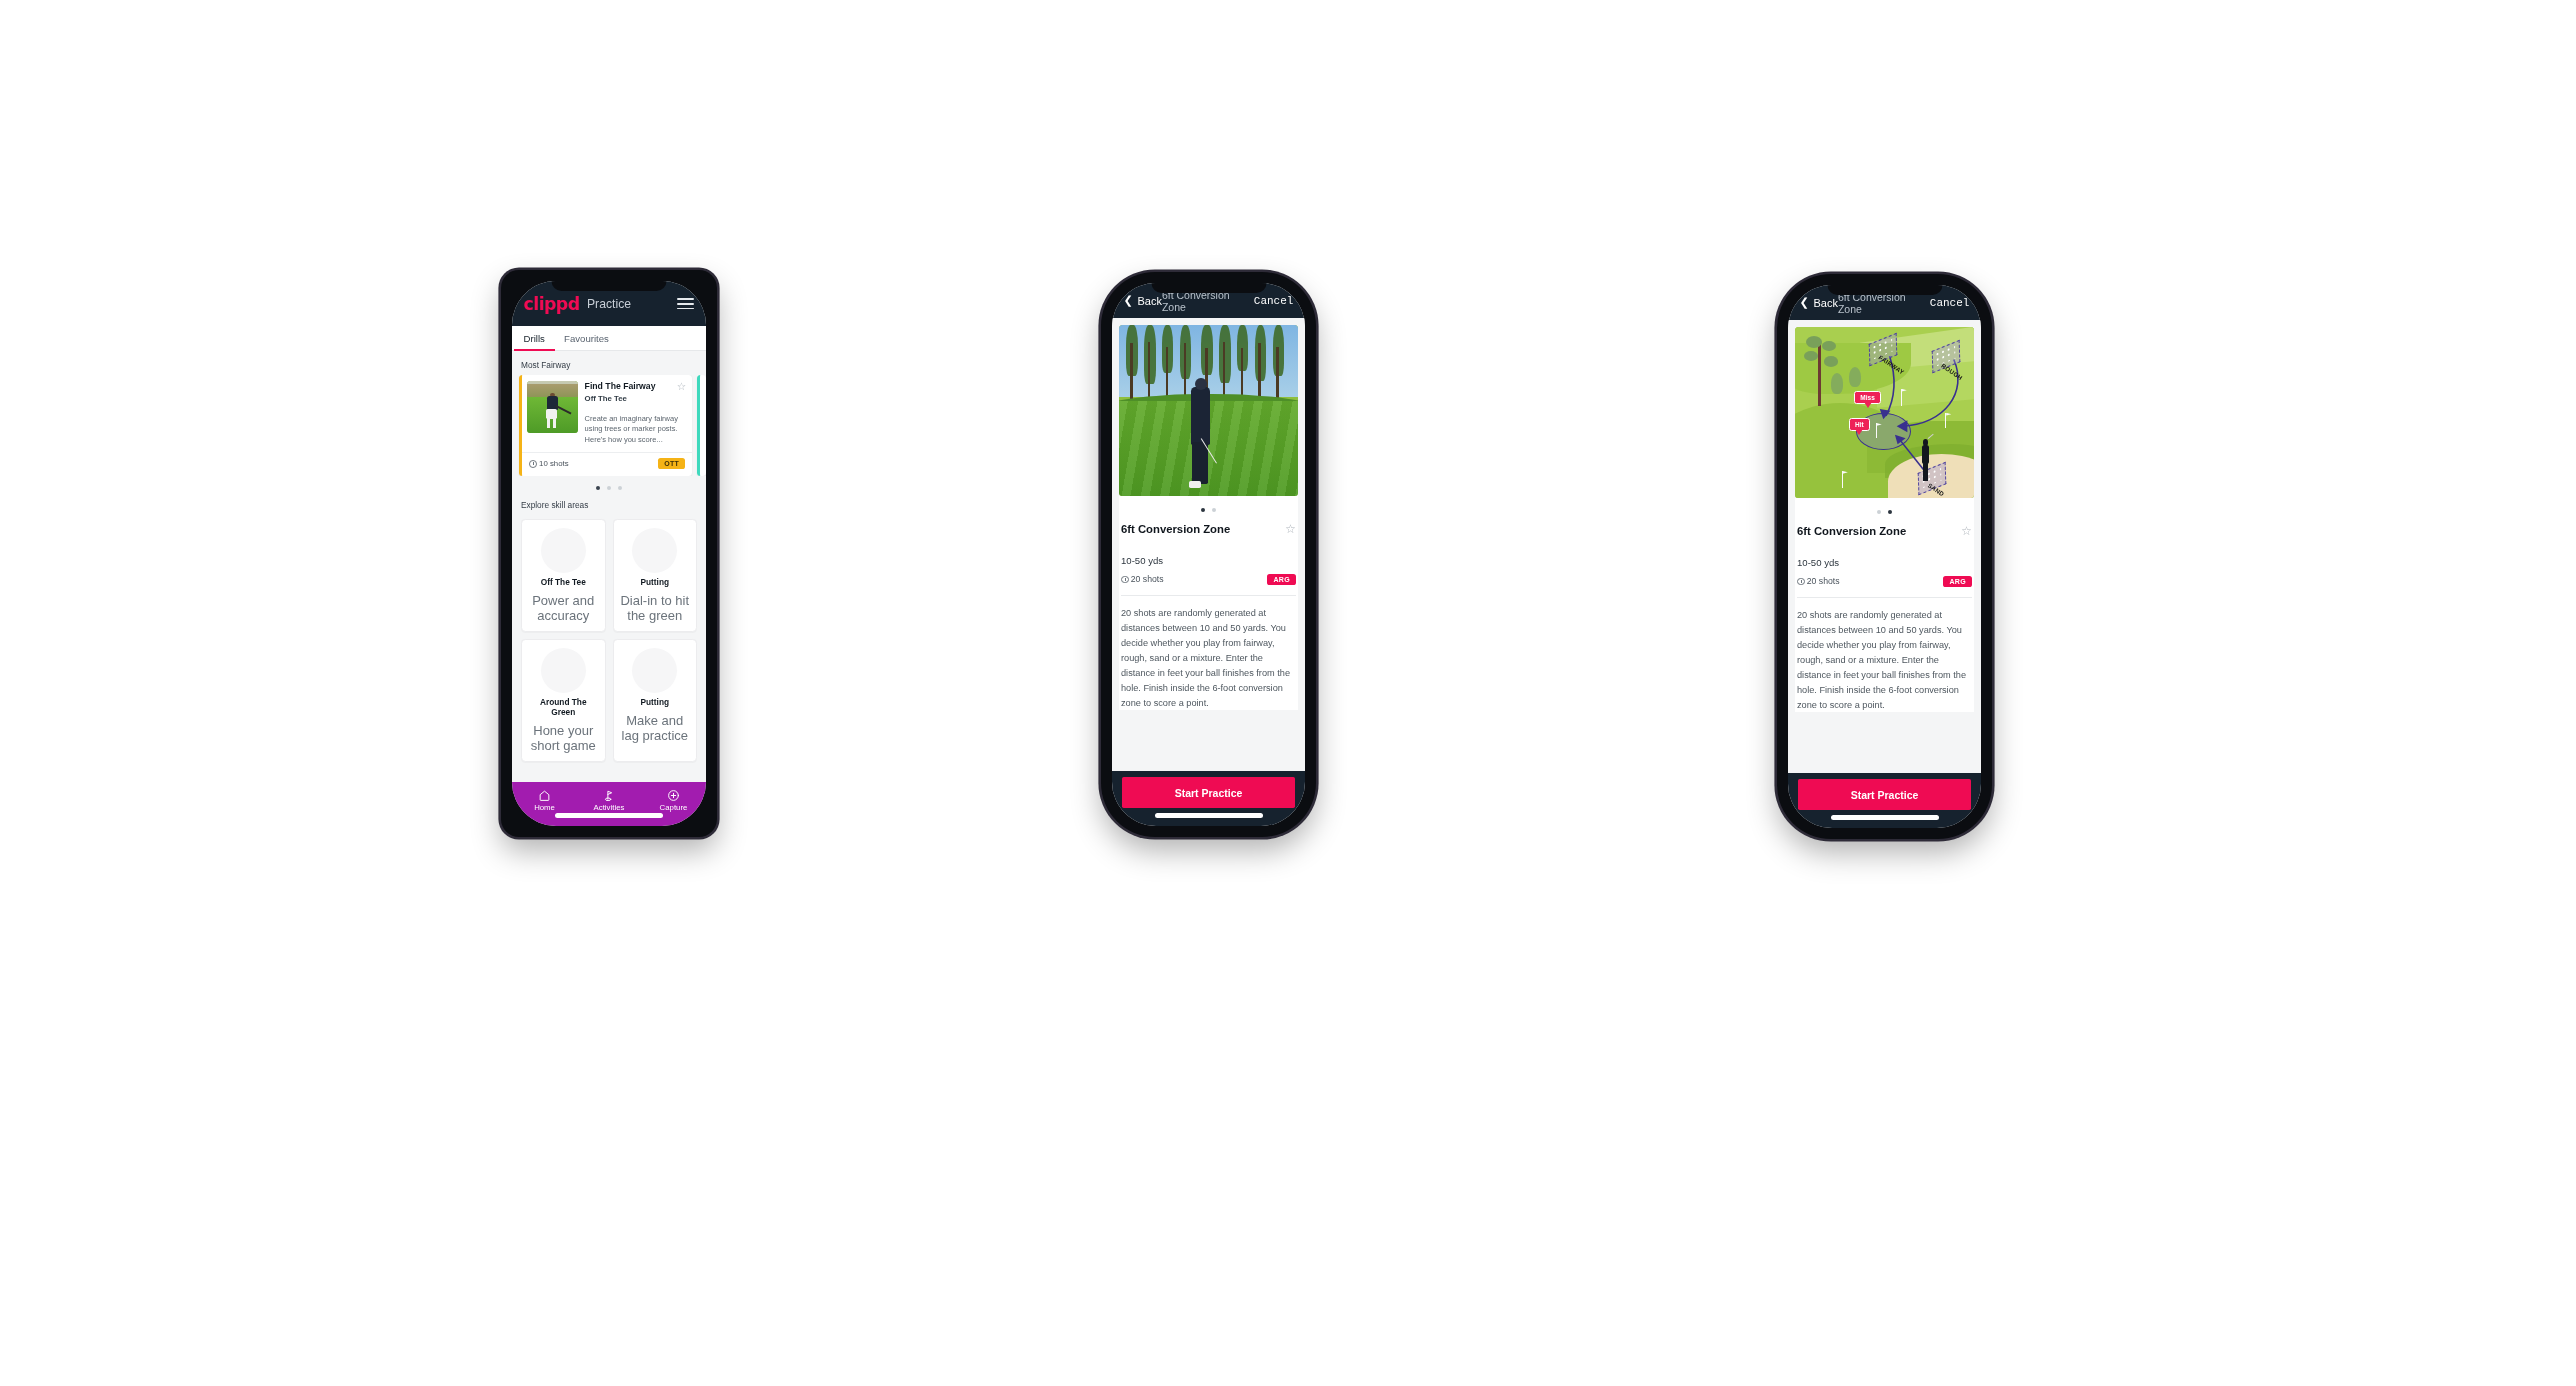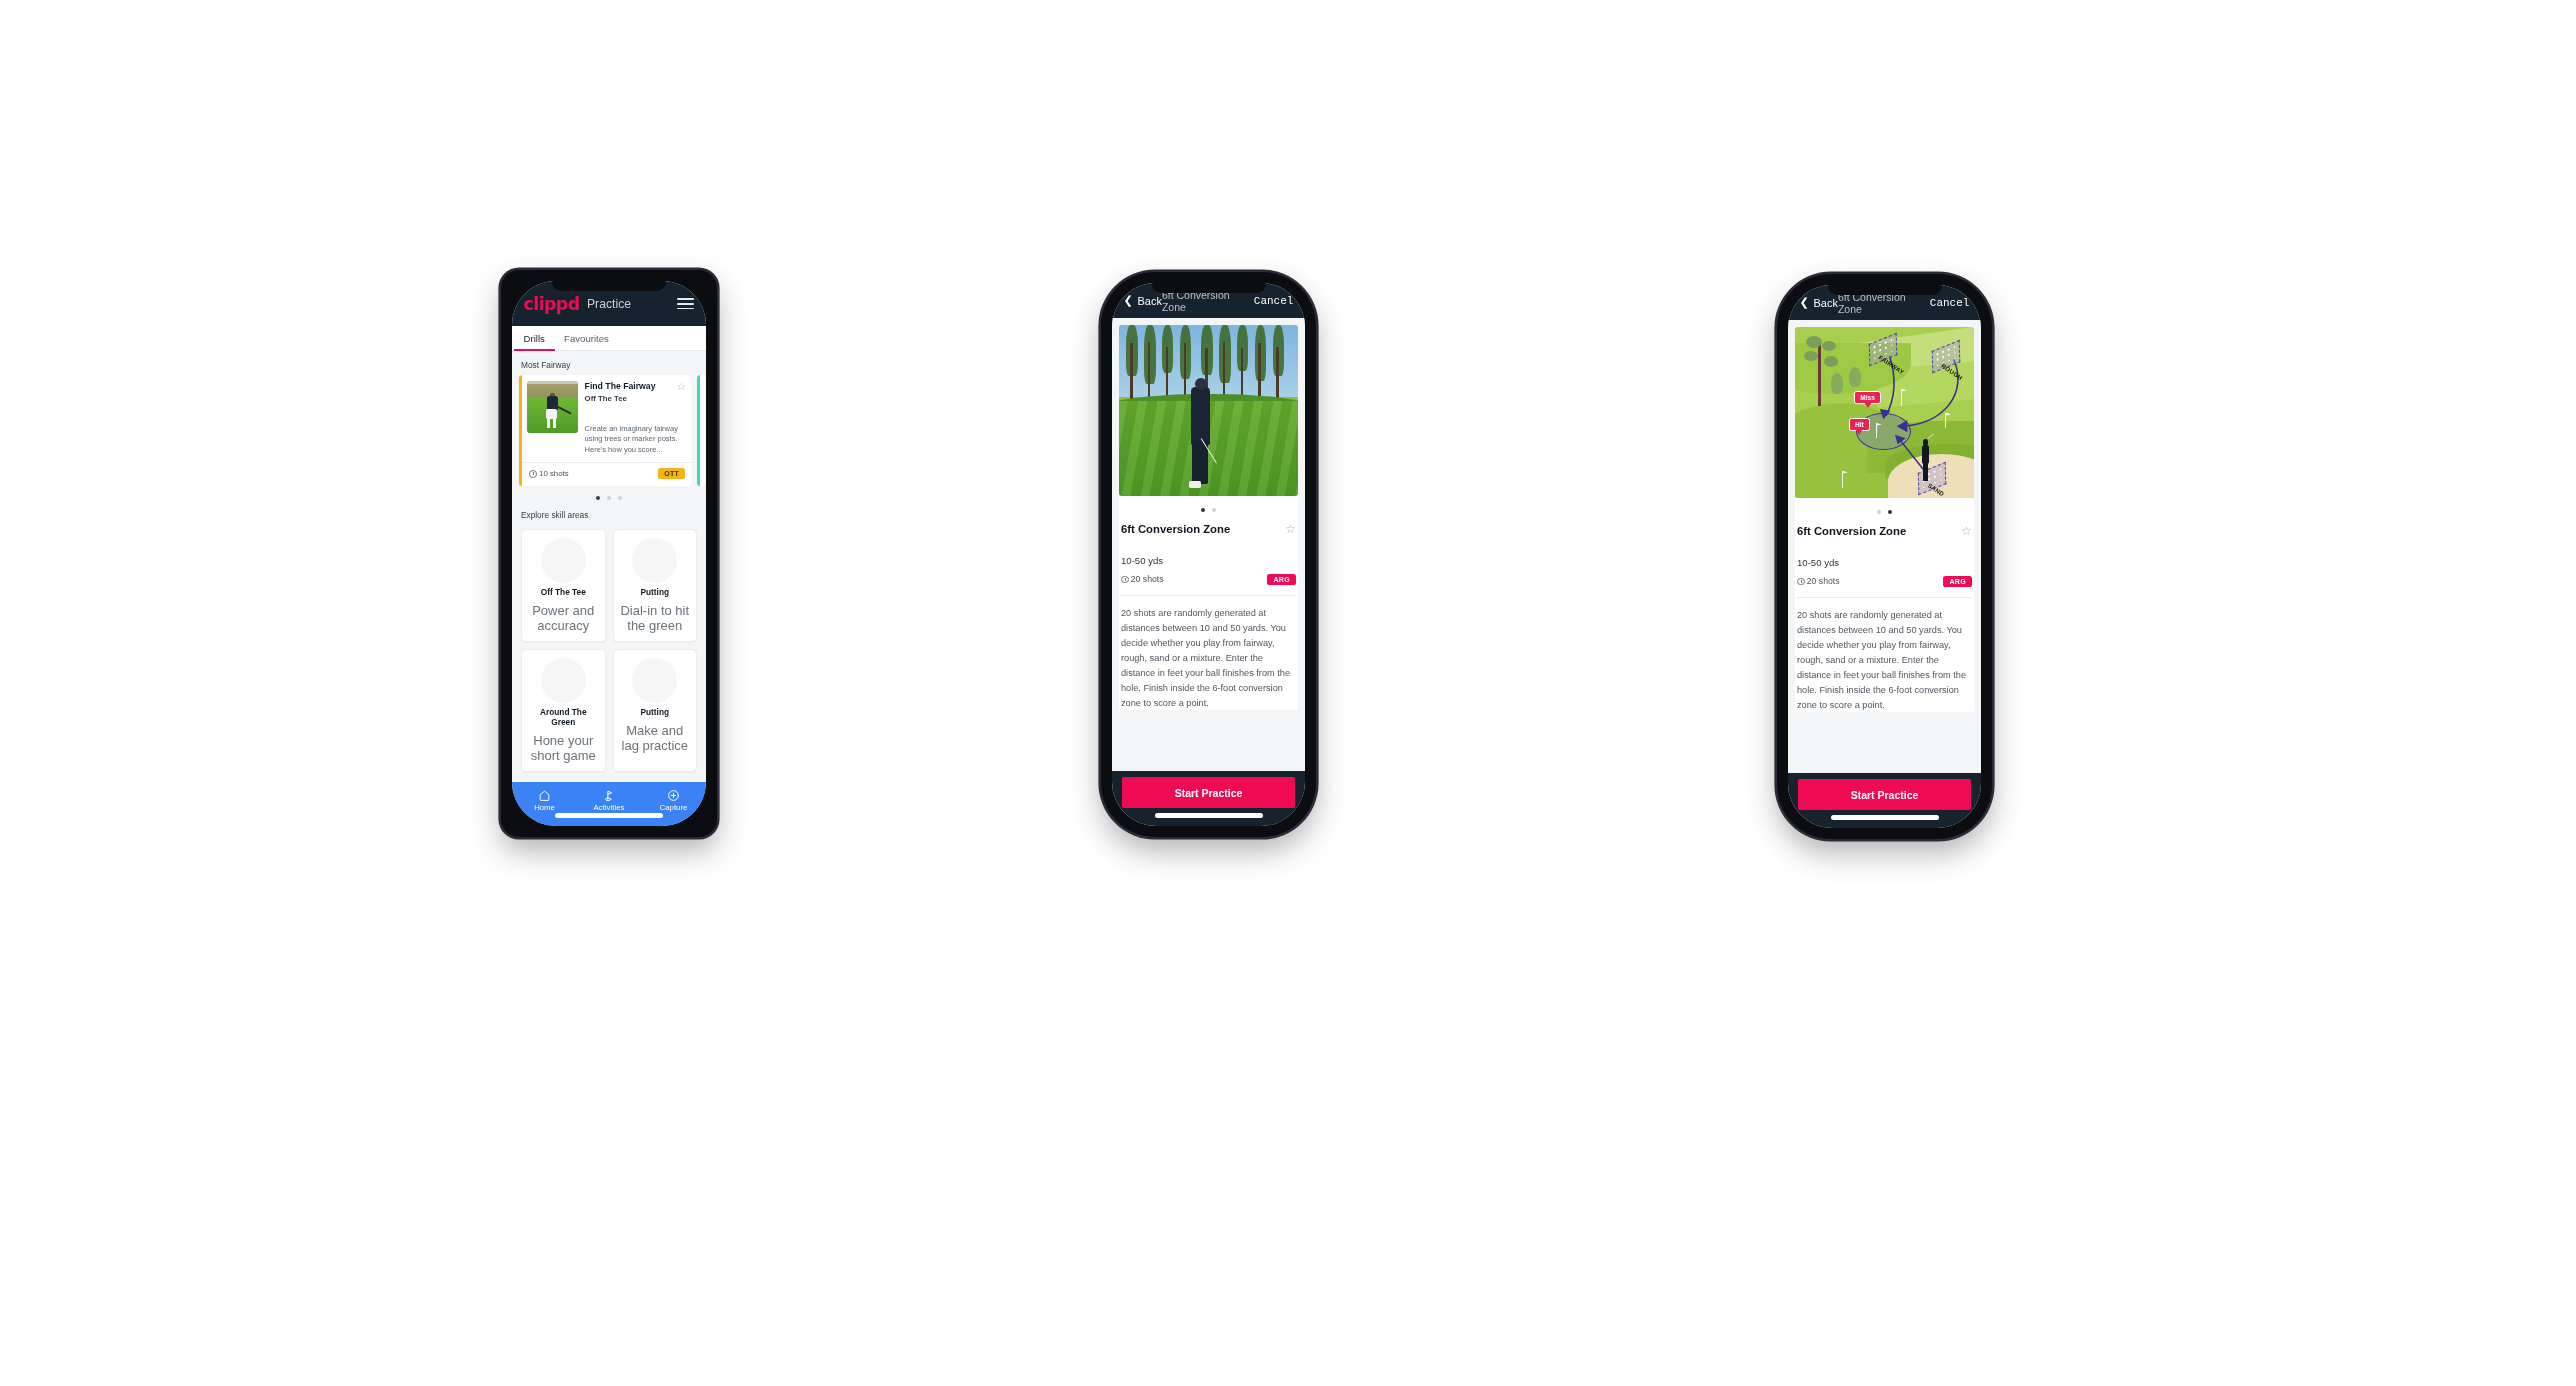--- a/index.html
+++ b/index.html
@@ -96,21 +96,21 @@
   .thumb .head { position: absolute; left: 44%; top: 22%; width: 10%; height: 9%; background: #6b4a32; border-radius: 50%; }
   .thumb .shorts { position: absolute; left: 37%; top: 53%; width: 21%; height: 20%; background: #f2f2f0; border-radius: 1.7px; }
   .thumb .leg { position: absolute; left: 38%; top: 71%; width: 6%; height: 18%; background: #f2f2f0; }
   .thumb .leg2 { position: absolute; left: 50%; top: 71%; width: 6%; height: 18%; background: #f2f2f0; }
   .thumb .club { position: absolute; left: 56%; top: 45%; width: 34%; height: 1.7px; background: #2b2b2b; transform: rotate(27deg); transform-origin: left center; }
 
   .drill-info { flex: 1; min-width: 0; }
   .drill-title-row { display: flex; align-items: flex-start; gap: 3.5px; }
   .drill-title { font-size: 8.7px; font-weight: 700; color: #121a22; line-height: 1.25; }
   .drill-sub { font-size: 7.8px; font-weight: 700; color: #323c46; margin-top: 1.7px; }
-  .drill-desc { font-size: 7.5px; color: #5d666f; line-height: 1.42; margin-top: 21px; }
+  .drill-desc { font-size: 7.5px; color: #5d666f; line-height: 1.42; margin-top: 11px; }
   .star {
     margin-left: auto; flex: 0 0 auto; color: #aeb5bc; font-size: 10.5px; line-height: 1;
   }
   .drill-foot {
     display: flex; align-items: center; padding: 5.2px 7px 6.1px 7px;
     border-top: 0.9px solid #eceef0;
   }
   .shots { display: flex; align-items: center; gap: 2px; font-size: 7.8px; color: #49525b; }
   .clock {
     width: 7.8px; height: 7.8px; border: 1px solid #6d757d; border-radius: 50%;
@@ -136,21 +136,21 @@
     background: #fff; border: 0.9px solid #ececee; border-radius: 4.4px;
     padding: 7.8px 5.2px 7.8px; text-align: center;
     box-shadow: 0 0.9px 0.9px rgba(0,0,0,.03);
   }
   .skill-ico { width: 45px; height: 45px; margin: 0 auto 4.4px; position: relative; }
   .skill-ico .halo { position: absolute; inset: 0; border-radius: 50%; background: #f6f6f7; }
   .skill-name { font-size: 8.3px; font-weight: 700; color: #121a22; }
   .skill-desc { font-size: 13px; color: #6b737b; margin-top: 6px; }
 
   .tabbar {
-    background: #3b82f6; height: 44px; flex: 0 0 44px;
+    background: #a21caf; height: 44px; flex: 0 0 44px;
     display: flex; align-items: center; padding-bottom: 7px;
   }
   .tabitem { flex: 1; text-align: center; color: #fff; }
   .tabitem .lbl { font-size: 7.8px; margin-top: 0.9px; display: block; }
   .tabico { height: 14px; display: flex; align-items: center; justify-content: center; }
 
   
   #phone2 { left: 1101px; top: 272px; width: 215px; height: 565px; }
   #phone3 { left: 1777px; top: 274px; width: 215px; height: 565px; }
 

